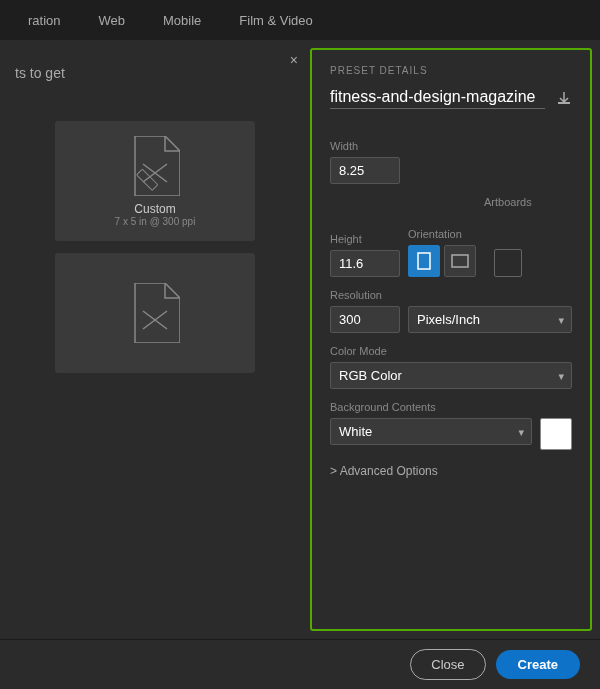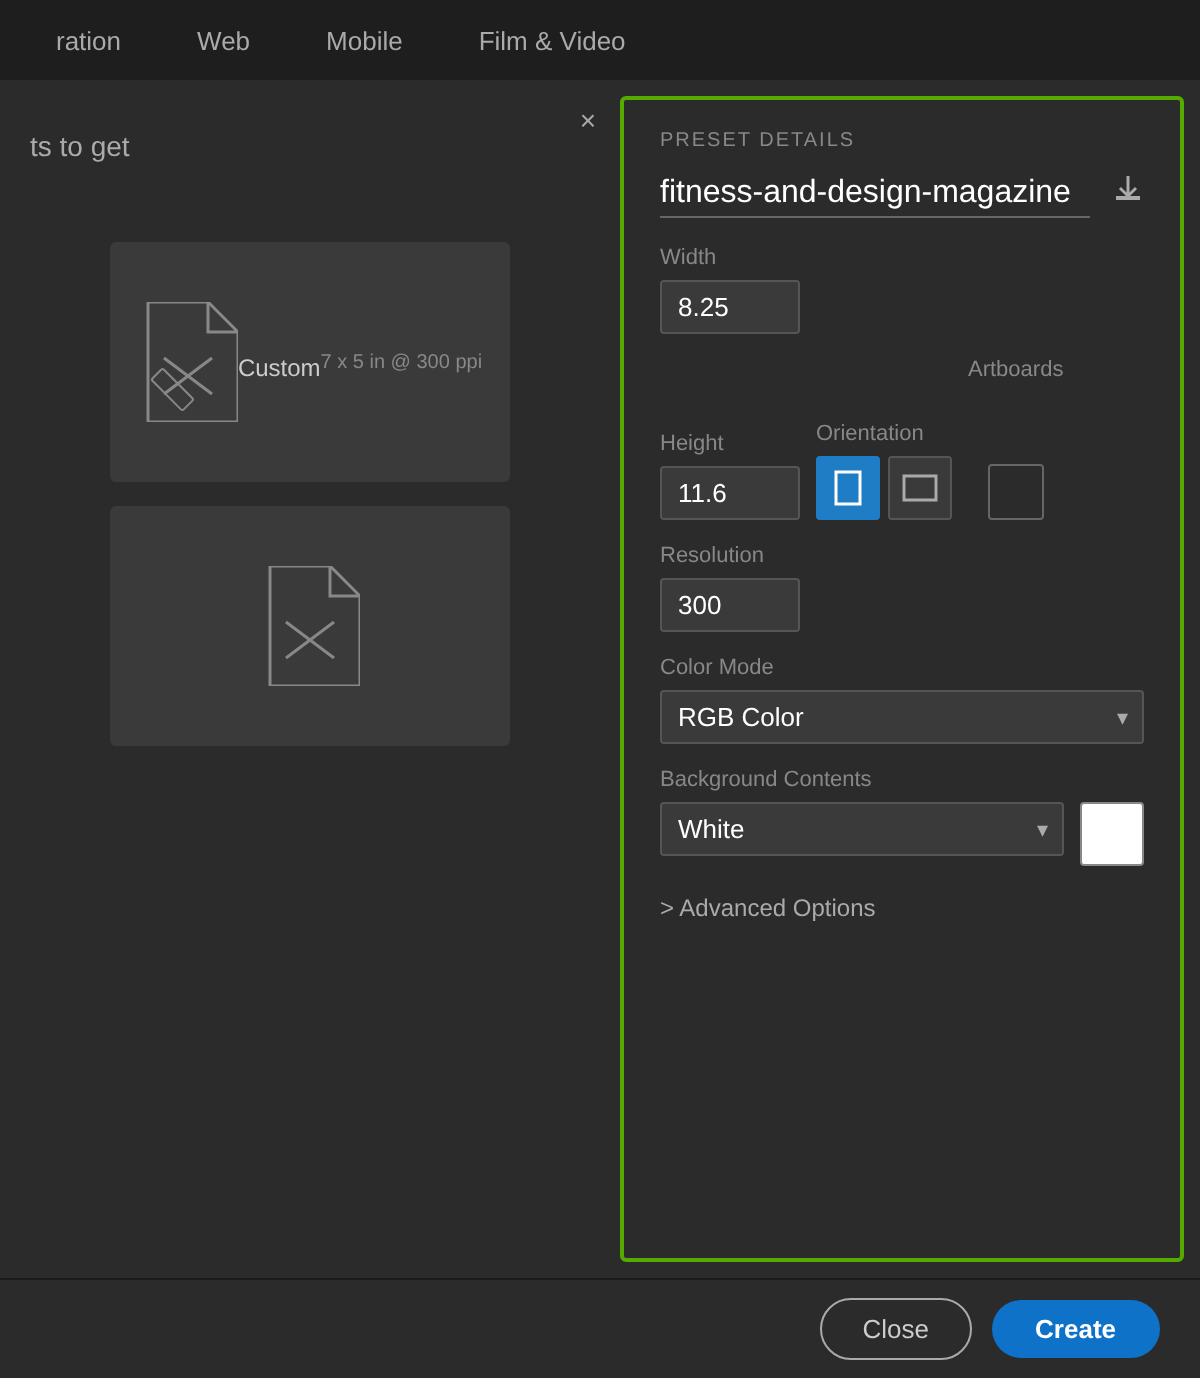--- a/index.html
+++ b/index.html
@@ -67,20 +67,21 @@
       flex-direction: column;
       gap: 12px;
       align-items: center;
     }
     .preset-card {
       width: 200px;
       height: 120px;
       background: #3a3a3a;
       border-radius: 3px;
       display: flex;
+      flex-direction: column;
       align-items: center;
       justify-content: center;
       cursor: pointer;
     }
     .preset-card .card-icon {
       width: 50px;
       height: 60px;
       position: relative;
     }
     .preset-card .card-label {
@@ -106,22 +107,22 @@
     .panel-title {
       color: #888;
       font-size: 10px;
       letter-spacing: 1px;
       text-transform: uppercase;
       margin-bottom: 10px;
     }
 
     .preset-name-row {
       display: flex;
-      align-items: flex-start;
-      margin-bottom: 14px;
+      align-items: flex-end;
+      margin-bottom: 31px;
       gap: 11px;
     }
     .preset-name-input {
       flex: 1;
       background: transparent;
       border: none;
       border-bottom: 1px solid #666;
       color: #fff;
       font-size: 16px;
       padding: 2px 0;
@@ -384,20 +385,26 @@
       </div>
       <div class="artboards-group">
         <div class="artboards-label">Artboards</div>
         <div class="artboard-checkbox"></div>
       </div>
     </div>
 
     <div class="field-label">Resolution</div>
     <div class="field-row">
       <input type="text" class="number-input" value="300" style="">
+      <div class="select-wrap">
+        <select>
+          <option>Pixels/Inch</option>
+          <option>Pixels/Centimeter</option>
+        </select>
+      </div>
     </div>
 
     <div class="field-label">Color Mode</div>
     <div class="color-mode-row">
       <div class="select-wrap">
         <select>
           <option>RGB Color</option>
           <option>CMYK Color</option>
           <option>Grayscale</option>
           <option>Lab Color</option>

